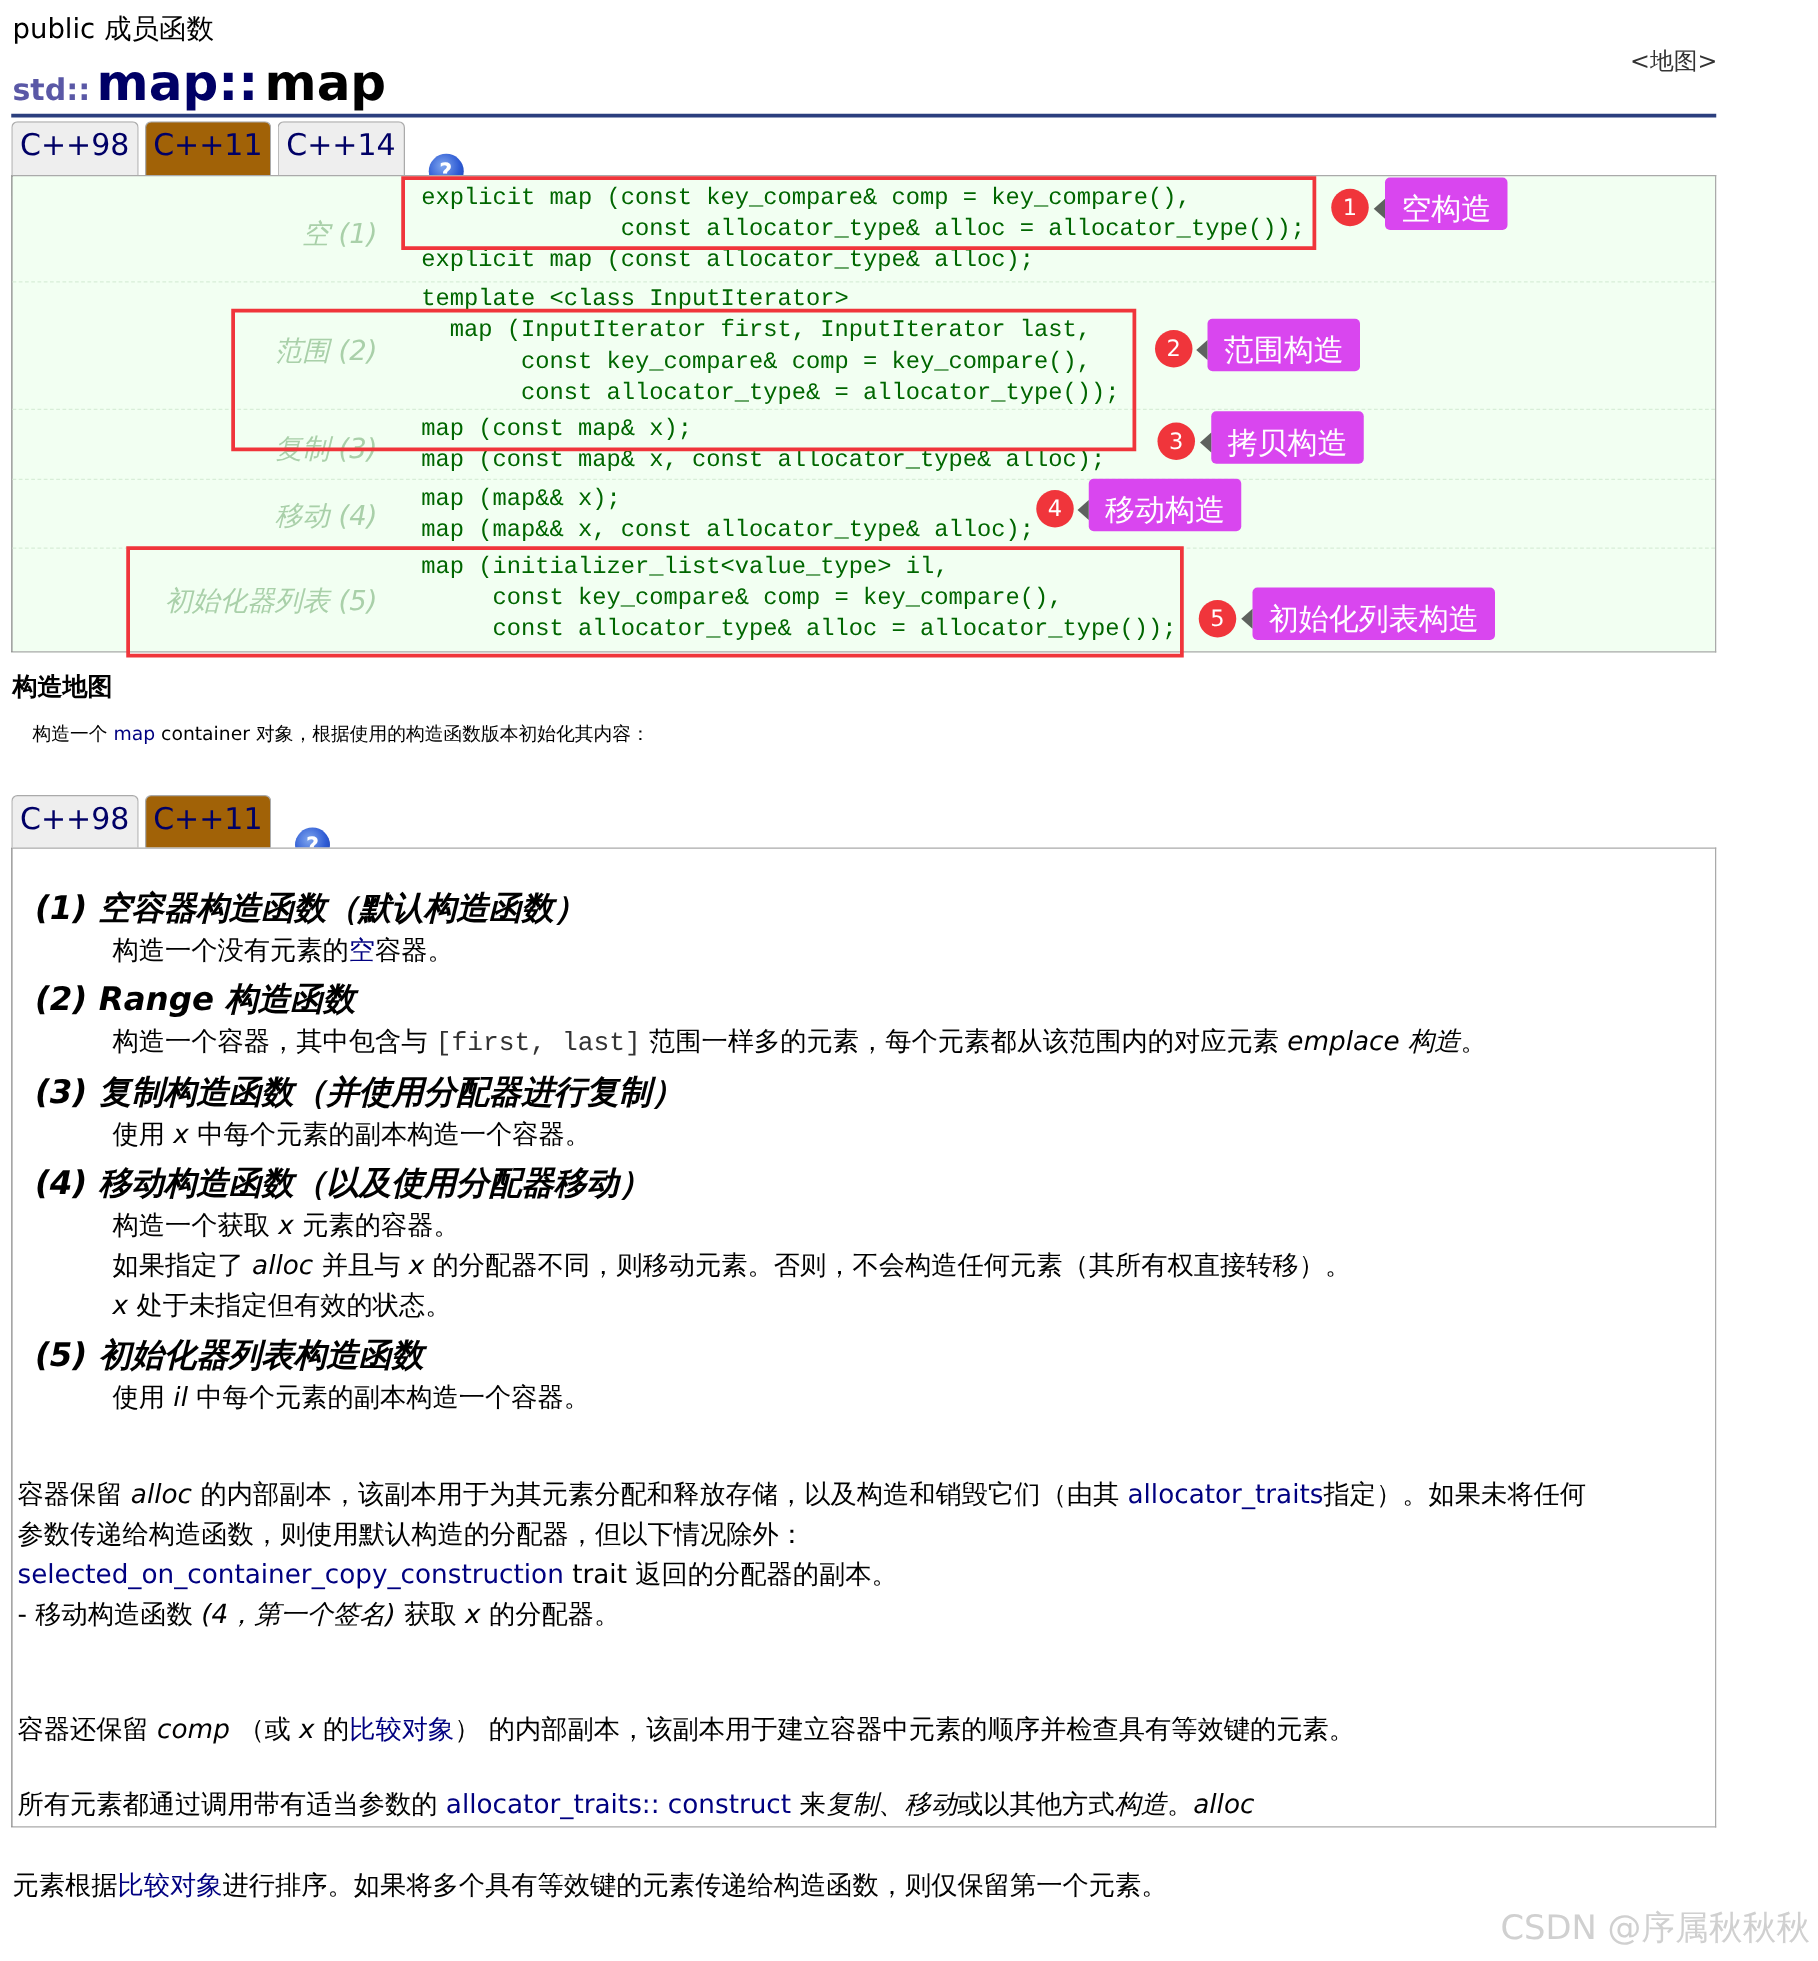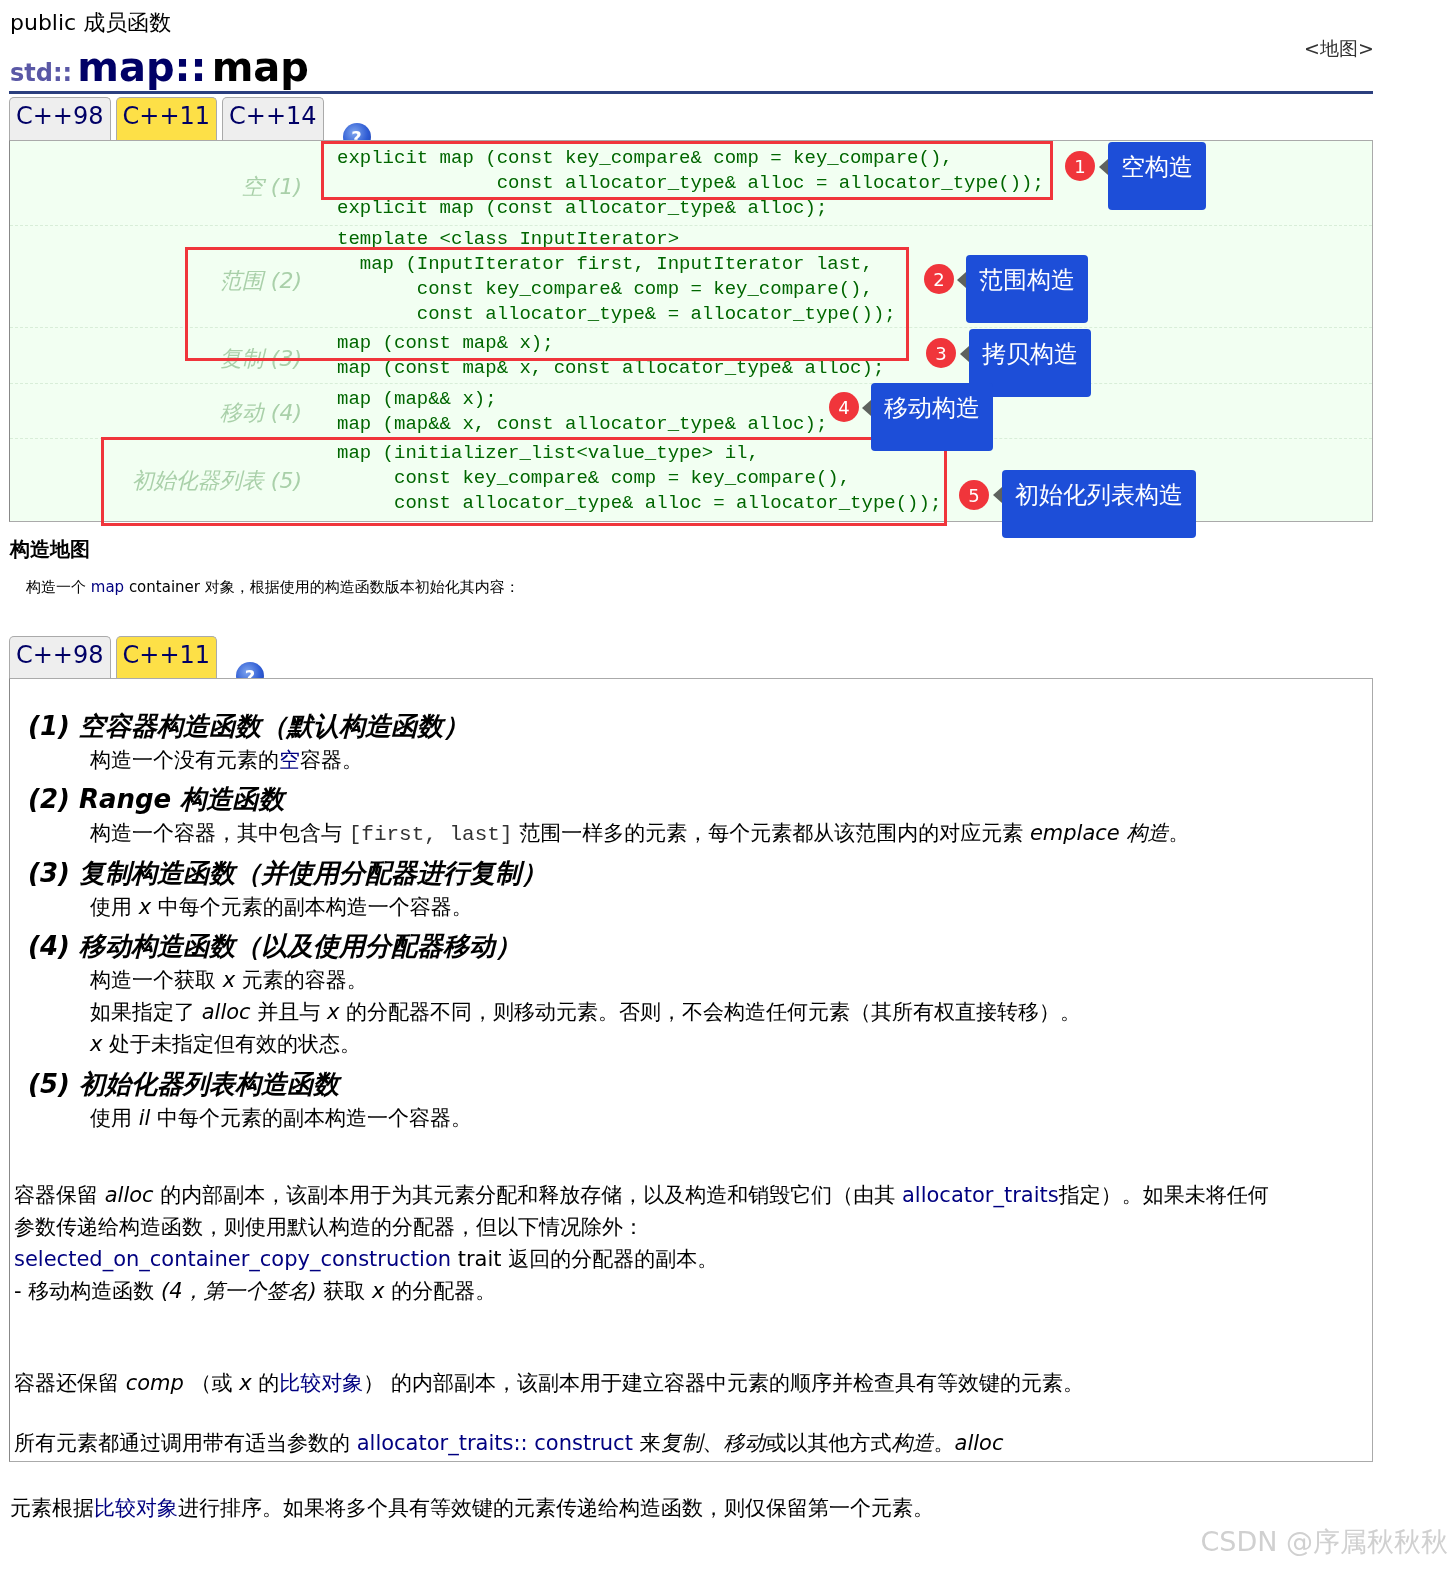--- a/index.html
+++ b/index.html
@@ -10,33 +10,33 @@
   .maplink { position: absolute; left: 1304px; top: 36px; font-size: 19px; color: #333; font-family: "DejaVu Serif", serif; }
 
   .title { position: absolute; left: 10px; top: 44px; white-space: nowrap; }
   .title .ns { font-size: 24px; font-weight: bold; color: #5a58a6; }
   .title .cls { font-size: 40px; font-weight: bold; color: #000066; }
   .title .fn { font-size: 40px; font-weight: bold; color: #000; }
   .title-rule { position: absolute; left: 9px; top: 91px; width: 1364px; height: 3px; background: #2b3f7e; }
 
   .tabs { position: absolute; left: 9px; display: flex; align-items: flex-end; gap: 5px; }
   .tab { height: 60px; padding: 4px 6px 0 6px; font-size: 24px; color: #000066; border: 1px solid #aaa; border-bottom: none; border-radius: 5px 5px 0 0; background: #eeeeee; font-family: "DejaVu Sans", sans-serif; cursor: pointer; }
-  .tab.active { background: #fde047; }
+  .tab.active { background: #a16207; }
   .help { width: 28px; height: 28px; border-radius: 50%; margin-left: 14px; margin-bottom: 6px;
           background: radial-gradient(circle at 40% 35%, #7fa6ee 0%, #2e5bd4 55%, #1a3a9e 100%);
           color: #fff; font-weight: bold; font-size: 18px; display: flex; align-items: center; justify-content: center; }
 
   .proto { position: absolute; left: 9px; top: 140px; width: 1364px; height: 382px; background: #f2fff2; border: 1px solid #aaa; border-left: 1px solid #888; }
   .proto-row { position: absolute; left: 0; width: 100%; border-top: 1px dashed #d8eed8; }
   .proto-label { position: absolute; right: 1070px; font-style: italic; color: #a9d0a9; font-size: 22px; white-space: nowrap; font-family: "DejaVu Sans", sans-serif; }
   .code { position: absolute; left: 327px; font-family: "Liberation Mono", "DejaVu Sans Mono", monospace; color: #006600; font-size: 19px; line-height: 25px; white-space: pre; }
 
   .redbox { position: absolute; border: 3px solid #f0353b; }
   .badge { position: absolute; width: 30px; height: 30px; border-radius: 50%; background: #f0353b; color: #fff; font-size: 18px; display: flex; align-items: center; justify-content: center; }
-  .callout { position: absolute; height: 68px; padding: 0 13px; background: #1d4ed8; color: #fff; font-size: 24px; line-height: 50px; border-radius: 4px; white-space: nowrap; }
+  .callout { position: absolute; height: 42px; padding: 0 13px; background: #d946ef; color: #fff; font-size: 24px; line-height: 50px; border-radius: 4px; white-space: nowrap; }
   .callout::before { content: ""; position: absolute; left: -9px; top: 17px; border-top: 8px solid transparent; border-bottom: 8px solid transparent; border-right: 9px solid #5e625e; }
 
   .h3 { position: absolute; left: 10px; top: 536px; font-size: 20px; font-weight: bold; }
   .intro { position: absolute; left: 26px; top: 578px; font-size: 15px; }
   a, .lnk { color: #000080; text-decoration: none; }
 
   .desc { position: absolute; left: 9px; top: 678px; width: 1364px; height: 784px; border: 1px solid #aaa; border-left: 1px solid #888; background: #fff; }
   .item { position: absolute; left: 18px; }
   .item-head { font-size: 26px; font-weight: bold; font-style: italic; white-space: nowrap; }
   .item-body { margin-left: 62px; font-size: 21px; line-height: 32px; white-space: nowrap; }

